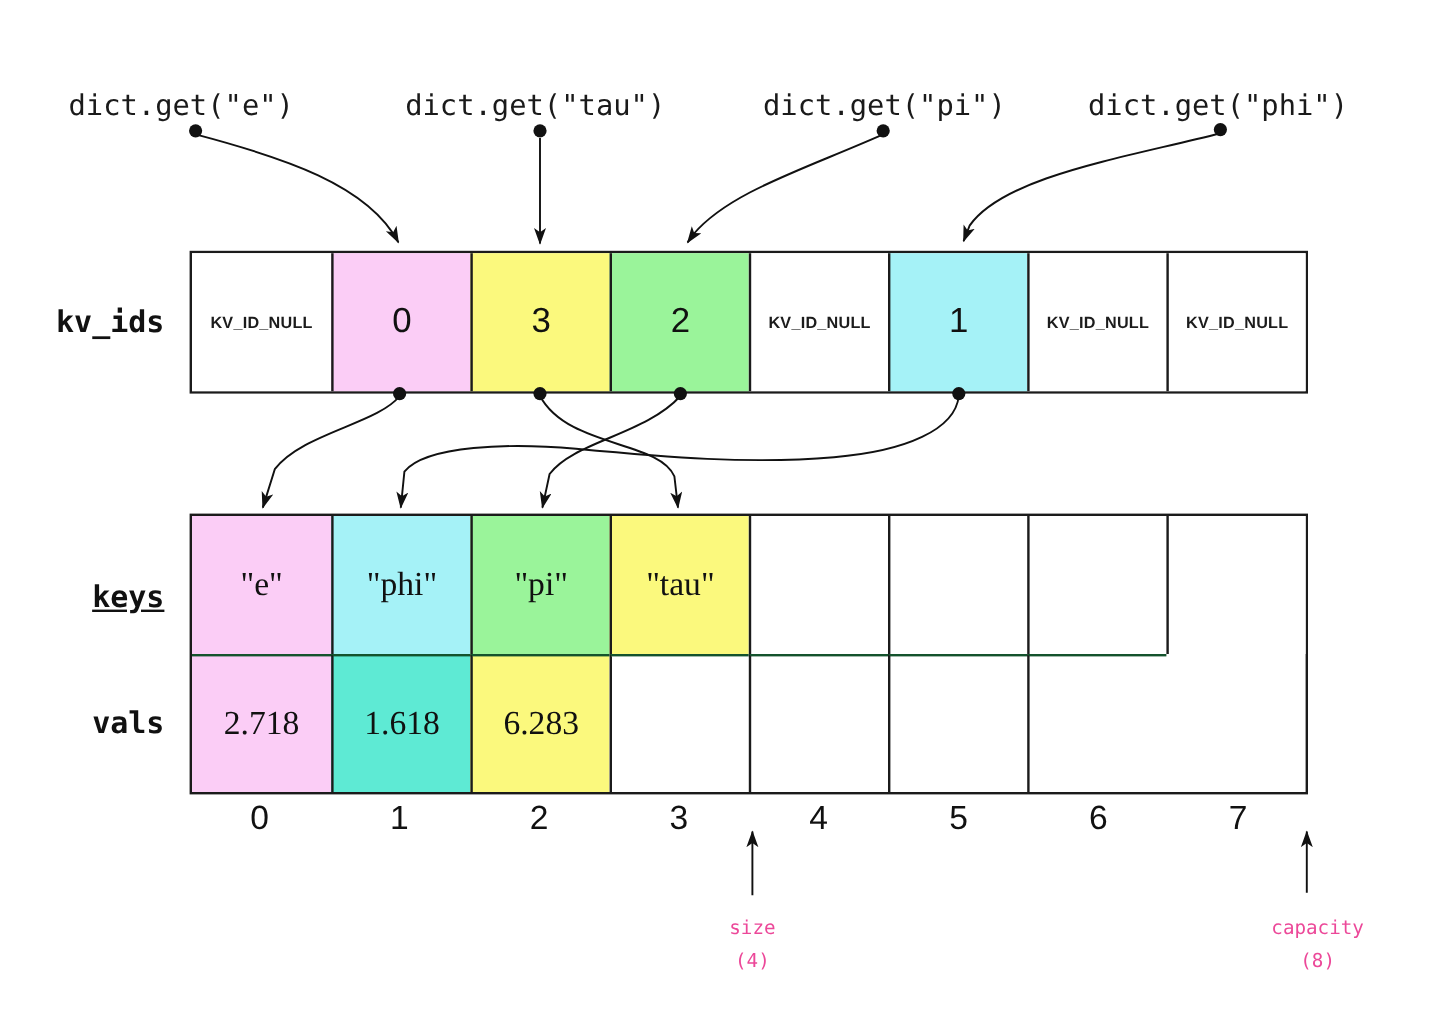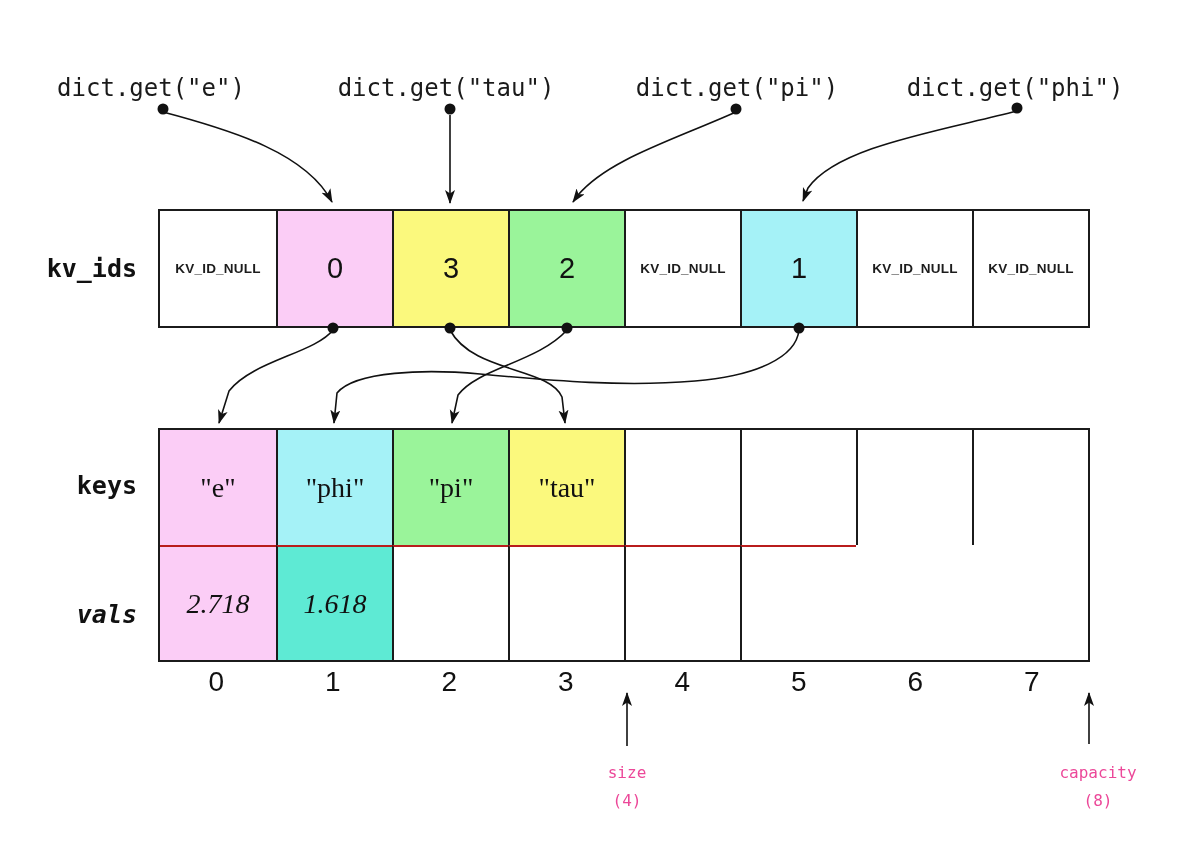--- a/index.html
+++ b/index.html
@@ -7,32 +7,32 @@
          font-family:"DejaVu Sans Mono",monospace;color:#111;}
 
   
   .call-label{position:absolute;top:74px;transform:translateX(-50%);
               font-size:24px;letter-spacing:0px;white-space:pre;color:#1a1a1a;}
 
   
   .row-label{position:absolute;left:0;width:137px;display:flex;align-items:center;
              justify-content:flex-end;font-weight:bold;font-size:25px;color:#111;}
   #lbl-kvids{top:209px;height:118px;}
-  #lbl-keys{top:428px;height:115px;}
-  #lbl-vals{top:555px;height:118px;font-style:italic;}
+  #lbl-keys{top:440px;height:115px;text-decoration:underline;}
+  #lbl-vals{top:543px;height:118px;}
 
   
   .array-box{position:absolute;left:158px;width:932px;box-sizing:border-box;
              border:2px solid #1b1b1b;display:grid;grid-template-columns:repeat(8,1fr);}
   #kvids-row{top:209px;height:119px;text-align:center;}
   #kv-store{top:428px;height:234px;grid-template-rows:1fr 1fr;}
   .cell{display:flex;align-items:center;justify-content:center;box-sizing:border-box;
         overflow:hidden;}
   .cell.bl{border-left:2px solid #1b1b1b;}
-  .cell.bt{border-top:2px solid #b91c1c;font-style:italic;}
+  .cell.bt{border-top:2px solid #14532d;}
   .cell .num{font-family:"Liberation Sans",sans-serif;font-size:29px;color:#111;}
   .cell .null{font-family:"Liberation Sans",sans-serif;font-weight:bold;font-size:13.5px;
               letter-spacing:0.2px;color:#1c1c1c;}
   .cell .lit{font-family:"Liberation Serif",serif;font-size:28px;color:#111;white-space:pre;}
 
   
   #index-row{position:absolute;left:158px;top:666px;width:932px;display:grid;
              grid-template-columns:repeat(8,1fr);}
   .idx{display:flex;justify-content:center;font-family:"Liberation Sans",sans-serif;
        font-size:28px;color:#111;}
@@ -101,20 +101,23 @@
     <div class="cell bl" style="background-color: rgb(255, 255, 255);"></div>
     <div class="cell bl" style="background-color: rgb(255, 255, 255);"></div>
     <div class="cell bl" style="background-color: rgb(255, 255, 255);"></div>
     <div class="cell bl" style="background-color: rgb(255, 255, 255);"></div>
     <div class="cell bt" style="background-color: rgb(251, 205, 246);">
         <span class="lit">2.718</span>
       </div>
     <div class="cell bl bt" style="background-color: #5eead4; text-align: right;">
         <span class="lit">1.618</span>
       </div>
+    <div class="cell bl bt" style="background-color: rgb(251, 249, 125);">
+        <span class="lit">6.283</span>
+      </div>
     <div class="cell bl bt" style="background-color: rgb(255, 255, 255);"></div>
     <div class="cell bl bt" style="background-color: rgb(255, 255, 255);"></div>
     <div class="cell bl bt" style="background-color: rgb(255, 255, 255);"></div>
     <div class="cell bl bt" style="background-color: rgb(255, 255, 255);"></div>
   </div>
 
   <div id="index-row">
     <div class="idx">0</div>
     <div class="idx">1</div>
     <div class="idx">2</div>

